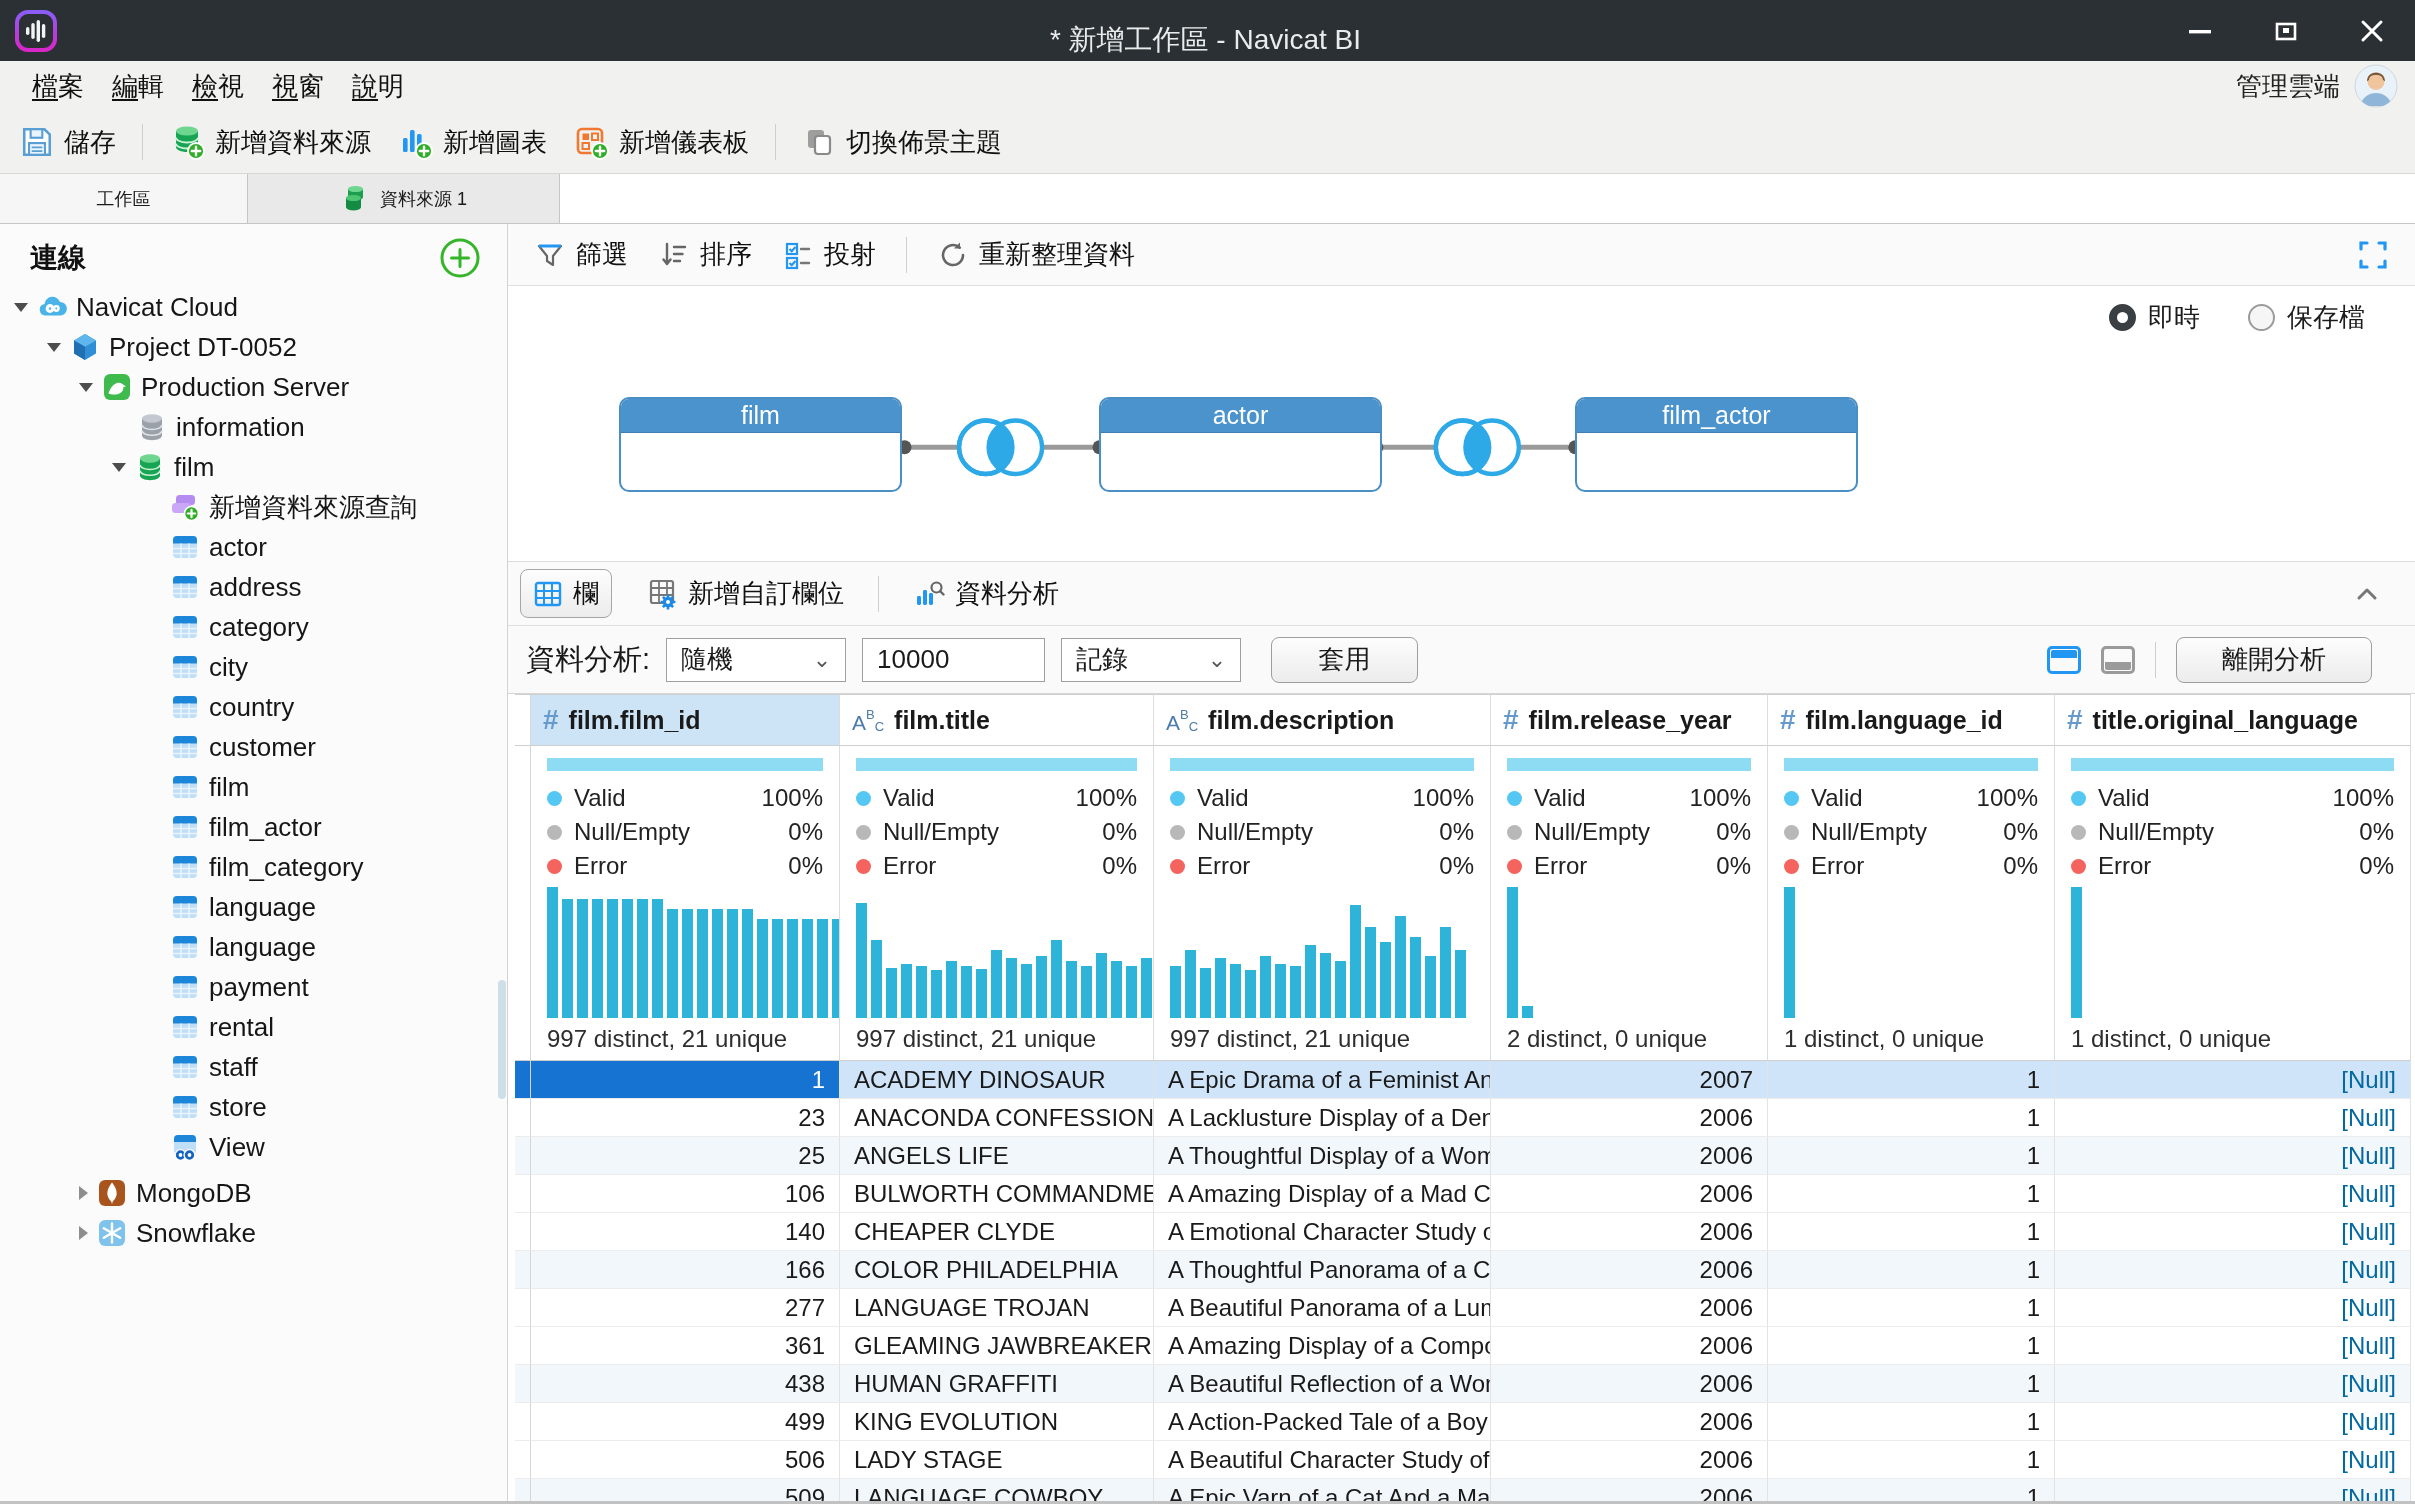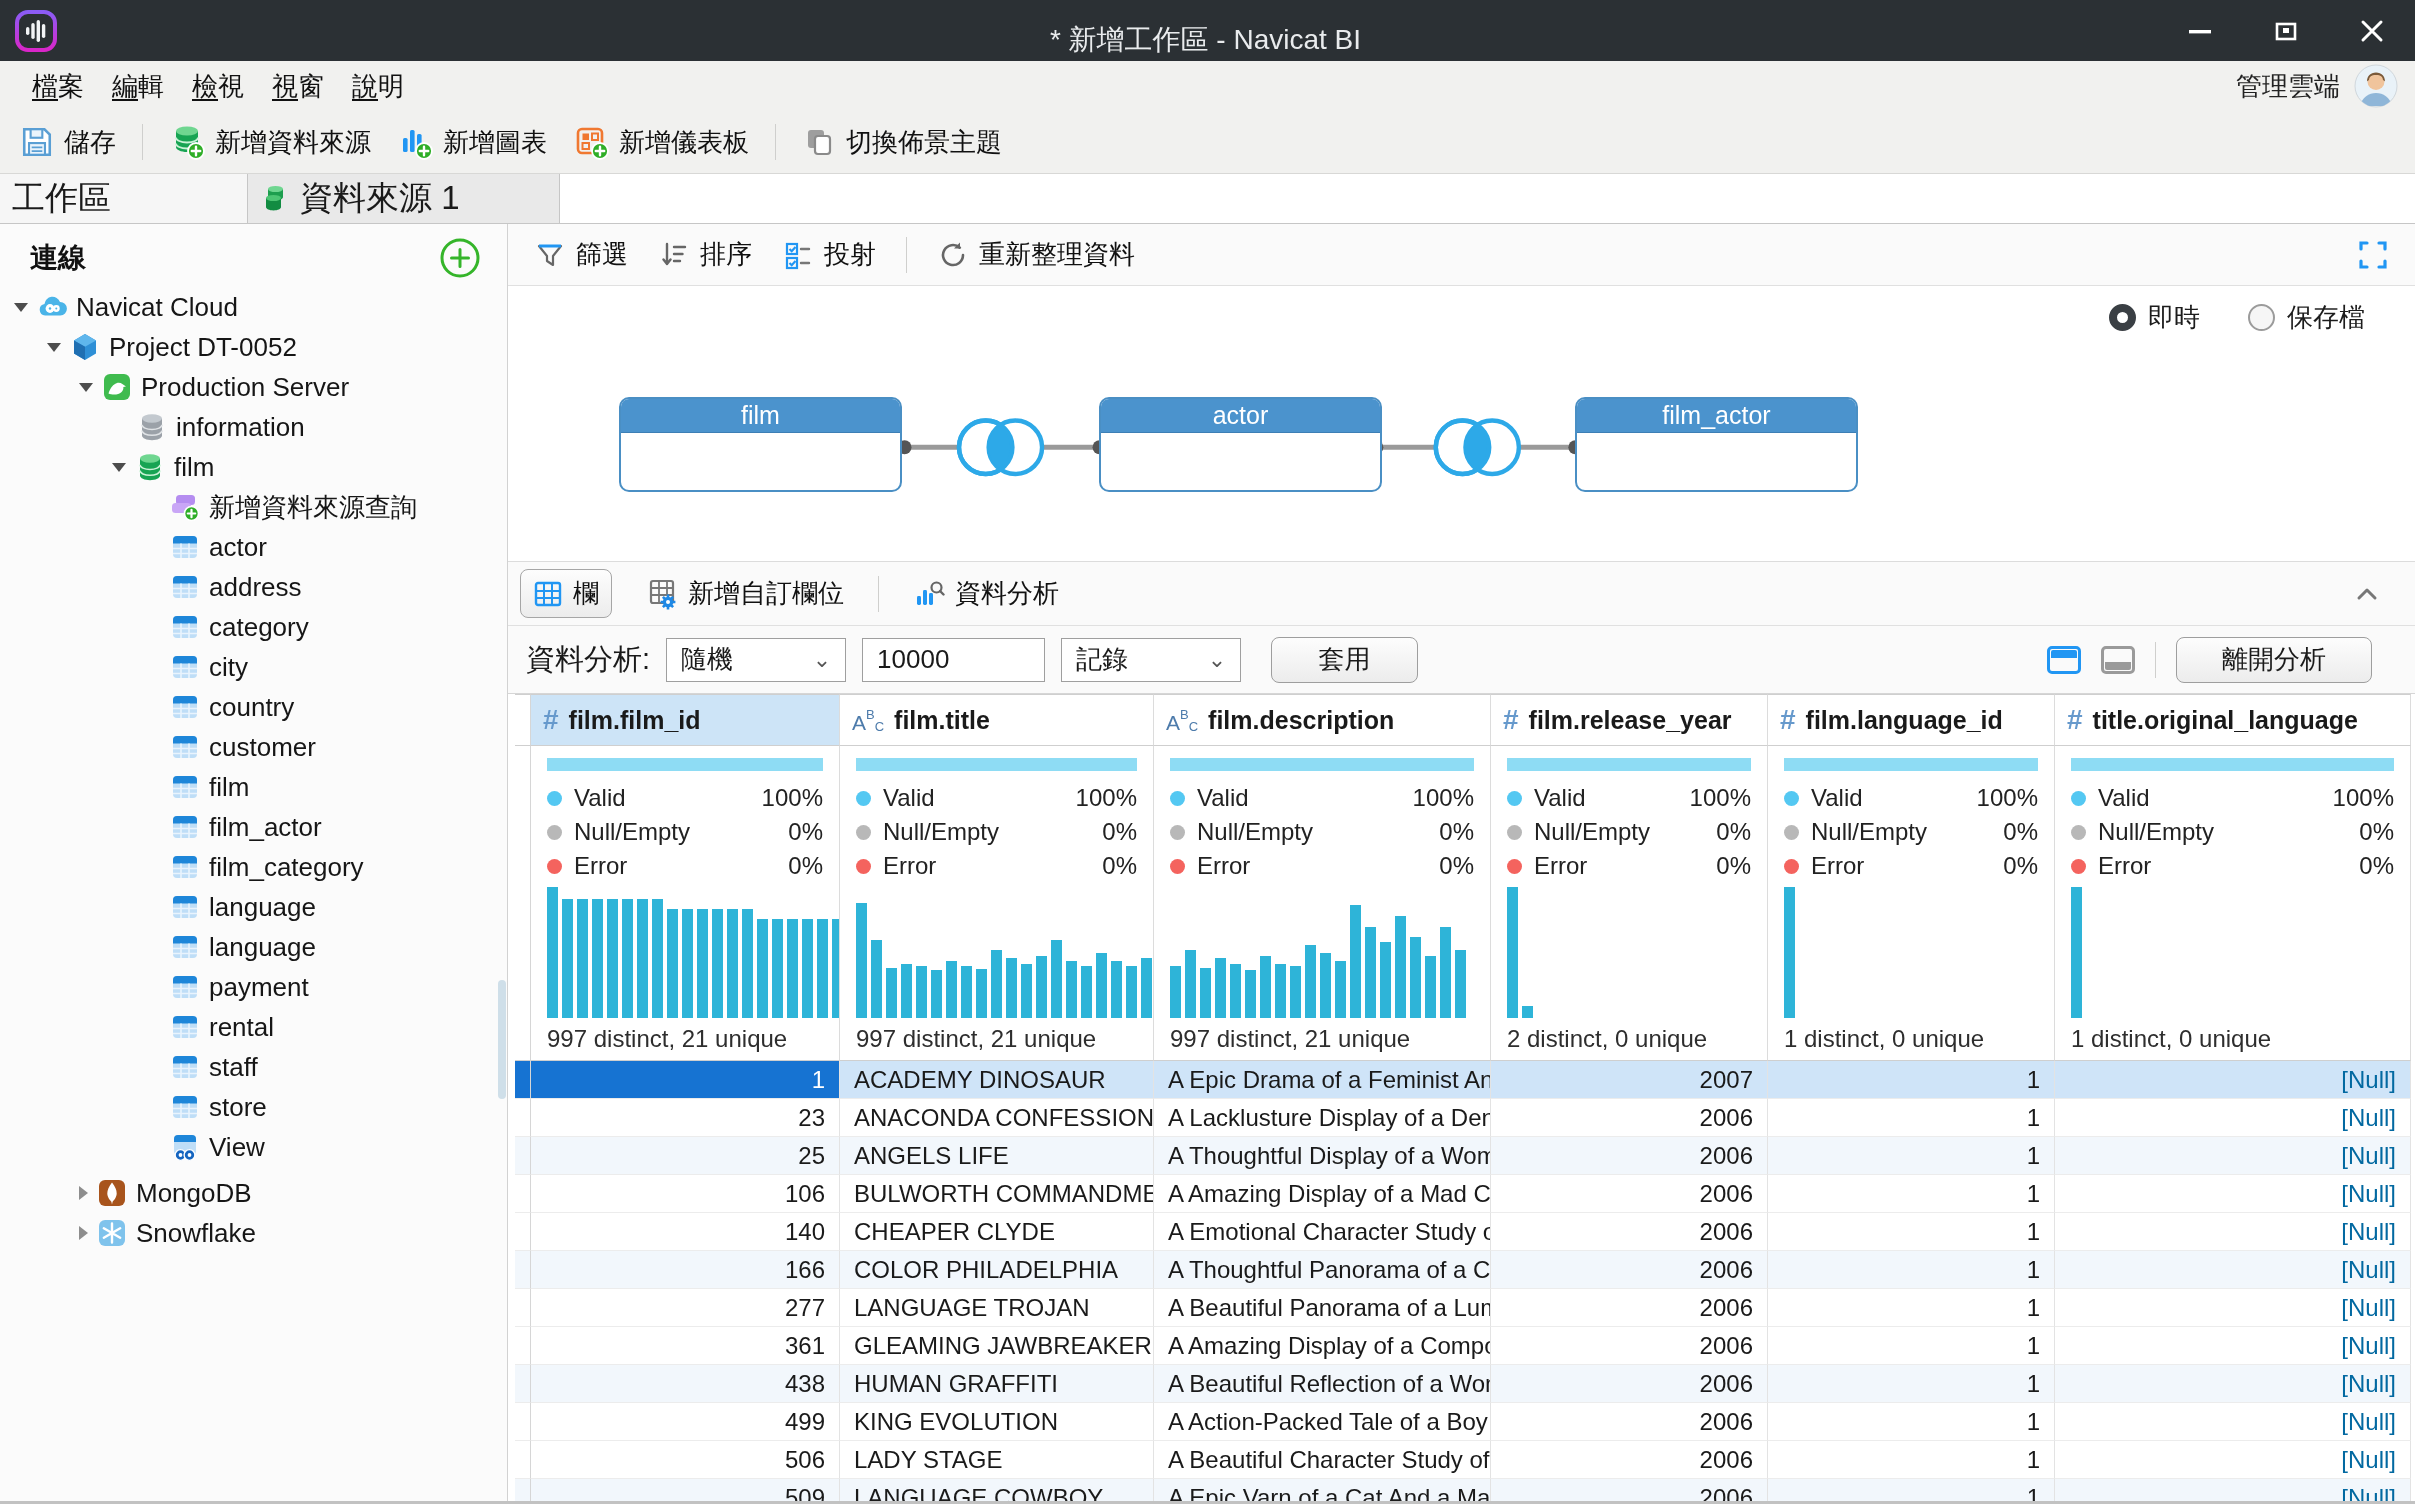--- a/index.html
+++ b/index.html
@@ -21,21 +21,21 @@
   #menubar-right { margin-left:auto; display:flex; align-items:center; gap:14px; }
   #cloud-label { font-size:26px; color:#222; }
 
   
   #toolbar { height:63px; background:#f1f1ef; display:flex; align-items:center; padding:0 20px; gap:26px; border-bottom:1px solid #d8d8d6; }
   .tbtn { display:flex; align-items:center; gap:10px; font-size:26px; color:#111; }
   .vsep { width:1px; height:36px; background:#cfcfcd; }
 
   
   #tabstrip { height:50px; background:#ffffff; border-bottom:1px solid #c6c6c6; display:flex; }
-  .tab { display:flex; align-items:center; justify-content:flex-start; gap:10px; font-size:33px; border-right:1px solid #c6c6c6;padding-left:12px; }
+  .tab { display:flex; align-items:center; justify-content:center; gap:10px; font-size:18px; border-right:1px solid #c6c6c6; }
   #tab-workspace { width:248px; background:#f6f6f6; }
   #tab-datasource { width:312px; background:#e9e9e9; }
 
   
   #content { display:flex; height:1281px; }
   #sidebar { width:508px; background:#fbfbfb; border-right:1px solid #d2d2d2; position:relative; flex:none; }
   #sidebar-head { height:57px; display:flex; align-items:center; padding:10px 26px 0 30px; }
   #conn-title { font-size:28px; font-weight:bold; color:#111; }
   #conn-add { margin-left:auto; }
   #tree { padding-top:6px; }

